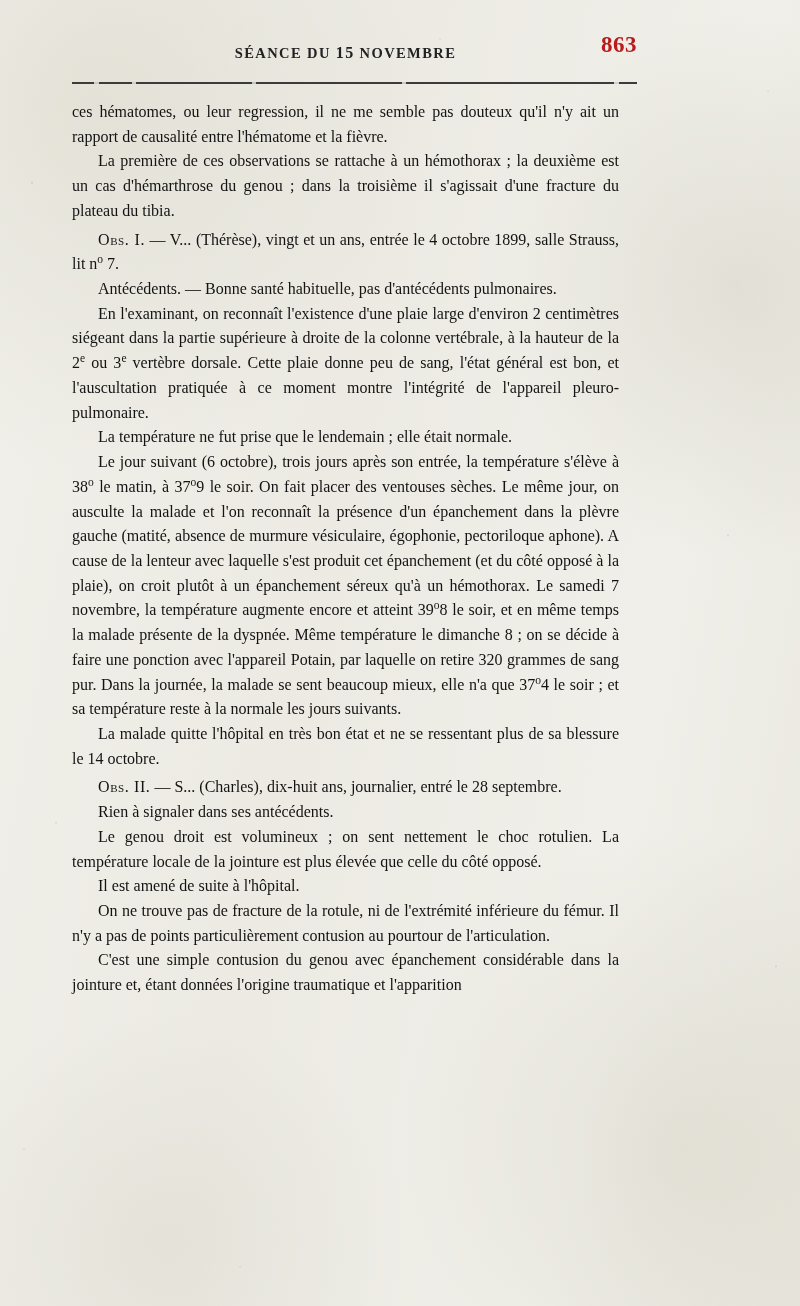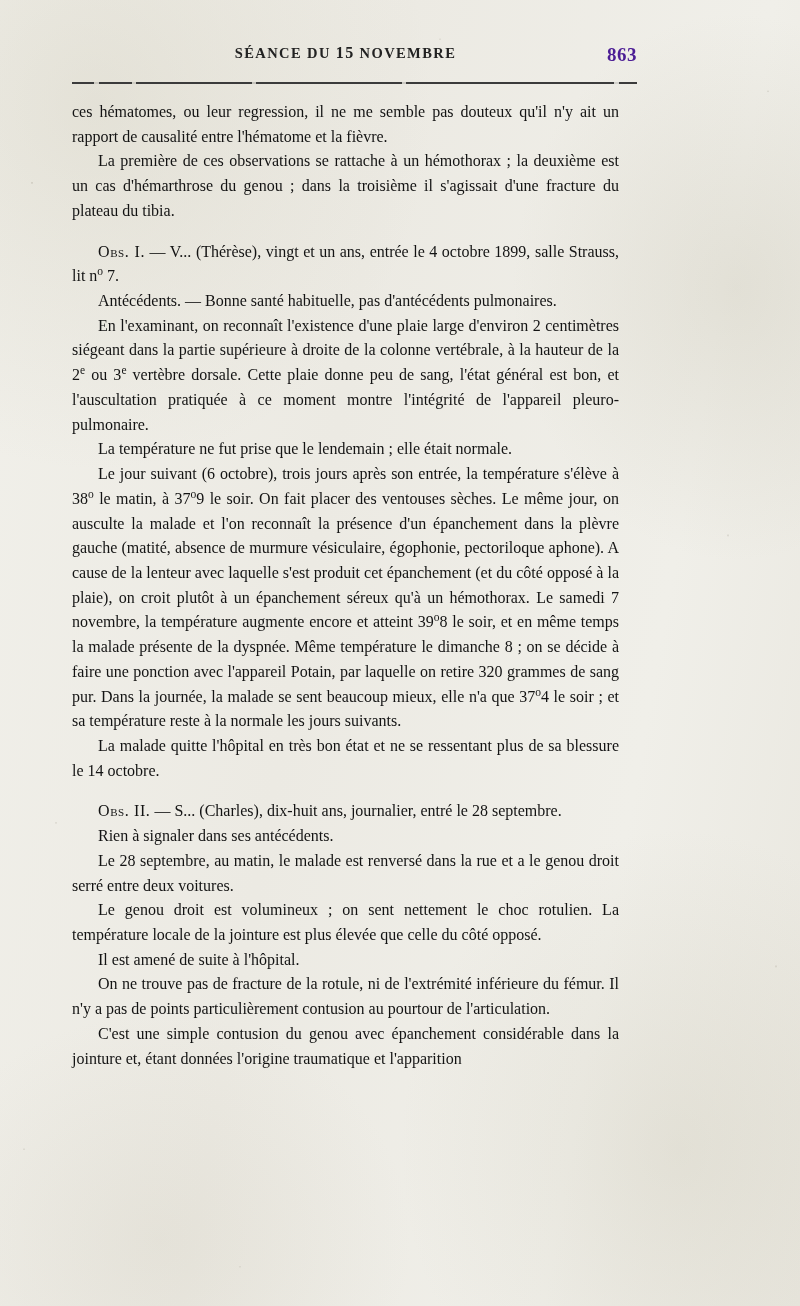--- a/index.html
+++ b/index.html
@@ -63,25 +63,25 @@
     font-weight: 700;
     color: #222;
     white-space: nowrap;
   }
   .running-head .numhl {
     font-size: 16px;
   }
   .folio {
     position: absolute;
     right: -18px;
-    bottom: 8px;
-    font-size: 19px;
+    bottom: 16px;
+    font-size: 23px;
     font-weight: 700;
     letter-spacing: 0.5px;
-    color: #4c1d95;
+    color: #b91c1c;
   }
   .rule {
     margin: 8px -18px 16px 0;
     height: 2px;
     background: repeating-linear-gradient(
       to right,
       #3b3b3b 0px, #3b3b3b 22px,
       rgba(60,60,60,0.15) 22px, rgba(60,60,60,0.15) 27px,
       #3b3b3b 27px, #3b3b3b 60px,
       rgba(60,60,60,0.12) 60px, rgba(60,60,60,0.12) 64px,
@@ -102,21 +102,21 @@
   p {
     margin: 0;
   }
   p.ind {
     text-indent: 26px;
   }
   p.noind {
     text-indent: 0;
   }
   p.gap {
-    margin-top: 16px;
+    margin-top: 4px;
   }
   .sc {
     font-variant: small-caps;
     letter-spacing: 0.6px;
   }
   .ital {
   }
   .sup {
     font-size: 0.72em;
     vertical-align: super;
@@ -166,21 +166,20 @@
     </p>
 
     <p class="ind">La malade quitte l'hôpital en très bon état et ne se ressentant plus de sa blessure le 14 octobre.</p>
 
     <p class="ind gap">
       <span class="sc">Obs. II.</span><span> — S... (Charles), dix-huit ans, journalier, entré le 28 septembre.</span>
     </p>
 
     <p class="ind">Rien à signaler dans ses antécédents.</p>
 
-    <p class="ind">Le 28 septembre, au matin, le malade est renversé dans la rue et a le genou droit serré entre deux voitures.</p>
 
     <p class="ind">Le genou droit est volumineux ; on sent nettement le choc rotulien. La température locale de la jointure est plus élevée que celle du côté opposé.</p>
 
     <p class="ind">Il est amené de suite à l'hôpital.</p>
 
     <p class="ind">On ne trouve pas de fracture de la rotule, ni de l'extrémité inférieure du fémur. Il n'y a pas de points particulièrement contusion au pourtour de l'articulation.</p>
 
     <p class="ind">C'est une simple contusion du genou avec épanchement considérable dans la jointure et, étant données l'origine traumatique et l'apparition</p>
 
   </div>

